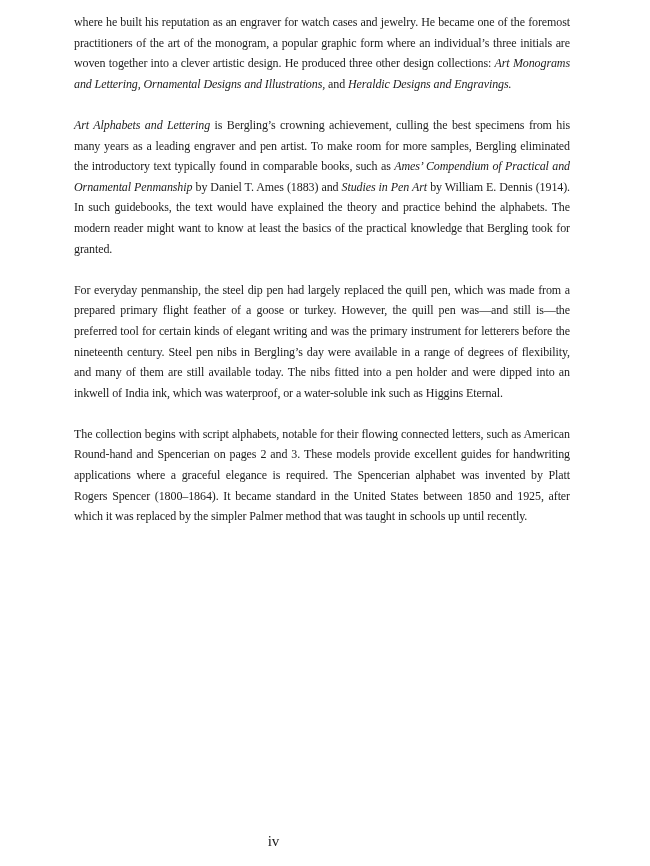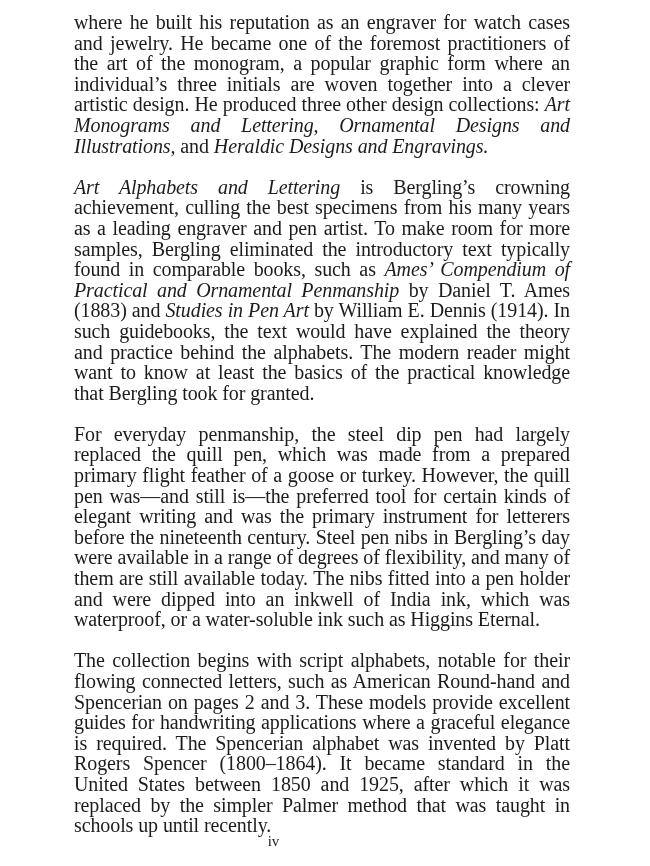--- a/index.html
+++ b/index.html
@@ -16,21 +16,21 @@
       font-family: "Liberation Serif", "DejaVu Serif", serif;
     }
     .page-body {
       position: absolute;
       left: 74px;
       top: 12px;
       width: 496px;
     }
     .para {
       margin: 0 0 20.6px 0;
-      font-size: 20px;
+      font-size: 12px;
       line-height: 20.6px;
       text-align: justify;
       hyphens: manual;
       letter-spacing: -0.1px;
     }
     .para em { font-style: italic; }
     .page-number {
       position: absolute;
       left: 0;
       width: 547px;

